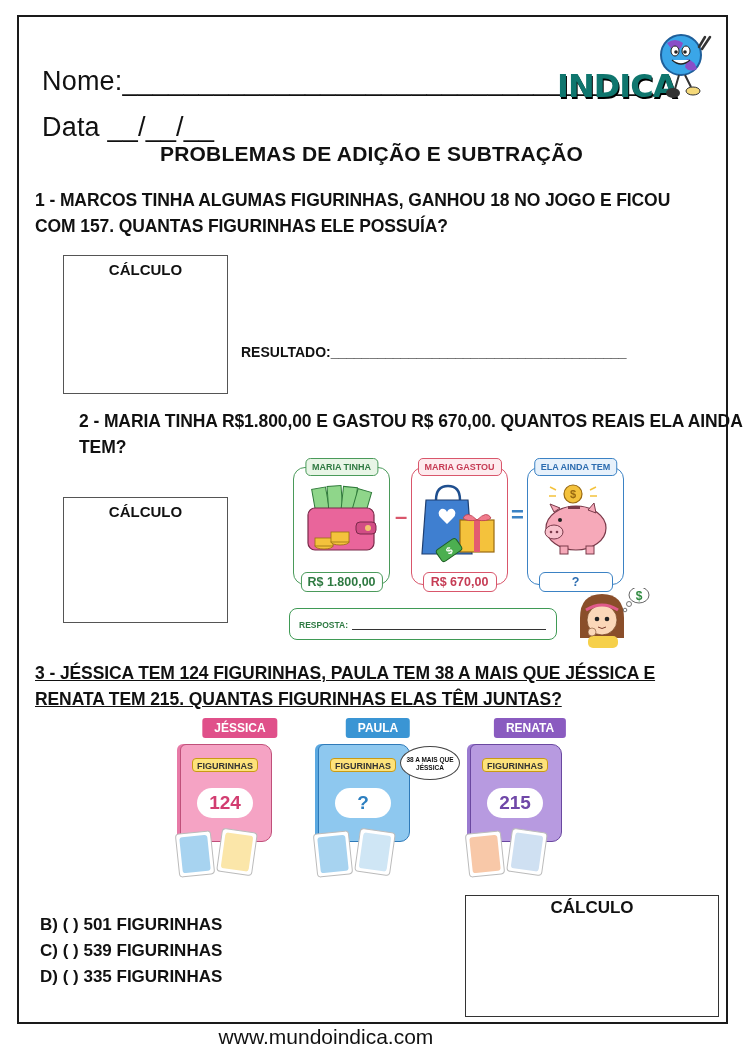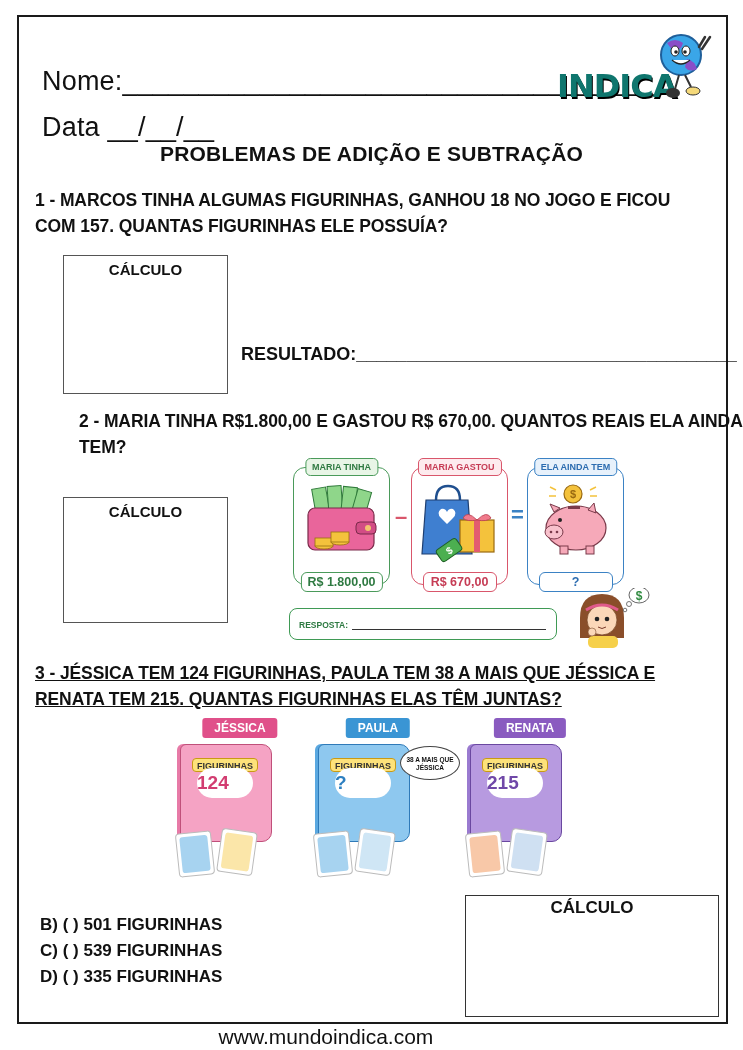--- a/index.html
+++ b/index.html
@@ -30,21 +30,21 @@
 
     .title { position: absolute; left: 0; width: 743px; top: 142px; text-align: center;
       font-size: 21px; font-weight: 700; letter-spacing: 0.2px; }
 
     .question { position: absolute; left: 35px; width: 670px; font-size: 17.5px; font-weight: 700;
       line-height: 26px; letter-spacing: -0.1px; }
 
     .calc-box { position: absolute; border: 1.5px solid #555; background: #fff; }
     .calc-label { display: block; text-align: center; font-weight: 700; font-size: 15px; margin-top: 5px; }
 
-    .resultado { position: absolute; left: 241px; top: 344px; font-size: 18px; font-weight: 700; white-space: nowrap; }
+    .resultado { position: absolute; left: 241px; top: 344px; font-size: 14px; font-weight: 700; white-space: nowrap; }
 
     
     .ill2 { position: absolute; left: 287px; top: 458px; width: 370px; height: 190px; }
     .panel { position: absolute; top: 9px; width: 97px; height: 118px; border: 1.8px solid; border-radius: 12px; background: #fff; }
     .panel-tag { position: absolute; top: -10px; left: 50%; transform: translateX(-50%);
       font-size: 9px; font-weight: 700; padding: 3px 6px; border: 1.5px solid; border-radius: 5px; white-space: nowrap; }
     .panel-value { position: absolute; bottom: -8px; left: 50%; transform: translateX(-50%);
       font-size: 12.5px; font-weight: 700; padding: 2px 6px; border: 1.6px solid; border-radius: 6px; background:#fff; white-space: nowrap; min-width: 74px; text-align: center; }
     .op { position: absolute; font-size: 22px; font-weight: 900; }
 
@@ -55,22 +55,22 @@
 
     
     .ill3 { position: absolute; left: 175px; top: 716px; width: 410px; height: 170px; }
     .album { position: absolute; top: 0; width: 130px; height: 170px; }
     .album-ribbon { position: absolute; top: 2px; left: 50%; transform: translateX(-50%);
       color: #fff; font-weight: 700; font-size: 12px; padding: 3px 12px; border-radius: 3px; white-space: nowrap; }
     .album-book { position: absolute; top: 28px; left: 5px; width: 92px; height: 98px; border-radius: 6px 10px 10px 4px; }
     .album-spine { position: absolute; top: 28px; left: 2px; width: 10px; height: 98px; border-radius: 6px 0 0 6px; }
     .album-label { position: absolute; top: 42px; left: 17px; width: 66px; height: 14px; background: #fde27a;
       border: 1.2px solid #c89a16; border-radius: 4px; font-size: 9px; font-weight: 700; color: #333; text-align:center; line-height: 15px; }
-    .album-cloud { position: absolute; top: 52px; left: 22px; width: 56px; height: 30px; background: #fff;
-      border-radius: 16px; font-size: 19px; font-weight: 700; line-height: 30px; }
+    .album-cloud { position: absolute; top: 72px; left: 22px; width: 56px; height: 30px; background: #fff;
+      border-radius: 16px; font-size: 19px; font-weight: 700; text-align: center; line-height: 30px; }
     .card { position: absolute; width: 36px; height: 44px; background: #fff; border: 1.5px solid #bbb; border-radius: 4px; }
     .card-inner { position: absolute; left: 3px; top: 3px; right: 3px; bottom: 3px; border-radius: 3px; }
     .speech { position: absolute; left: 225px; top: 30px; width: 60px; height: 34px; border: 1.3px solid #444;
       border-radius: 50%; background: #fff; font-size: 6.5px; font-weight: 700; text-align: center; line-height: 8px; padding-top: 9px; }
 
     .options { position: absolute; left: 40px; top: 912px; }
     .option { font-size: 17px; font-weight: 700; line-height: 26px; white-space: nowrap; }
 
     .footer { position: absolute; left: 0; width: 652px; top: 1025px; text-align: center; font-size: 21px; color: #111; }
   </style>

